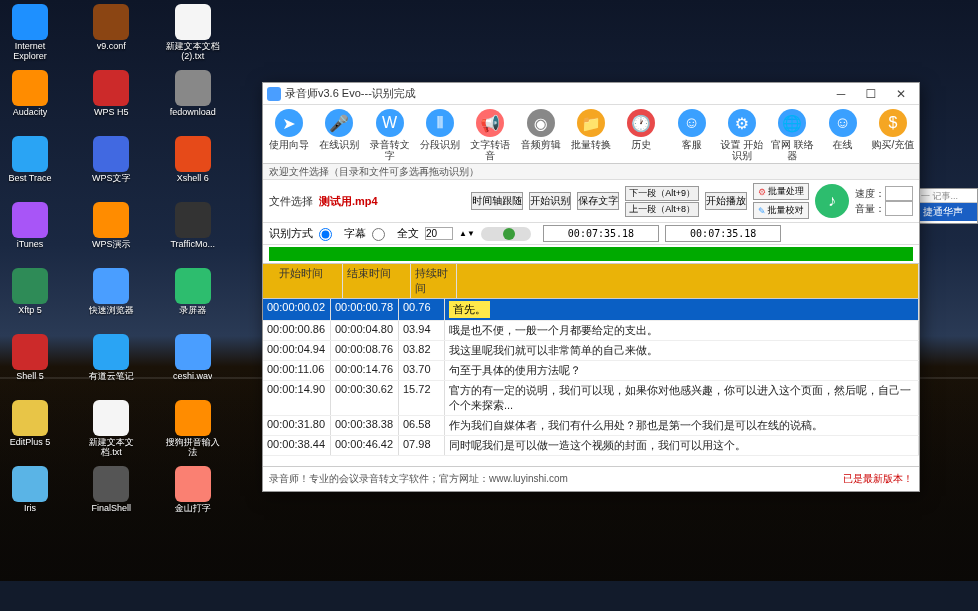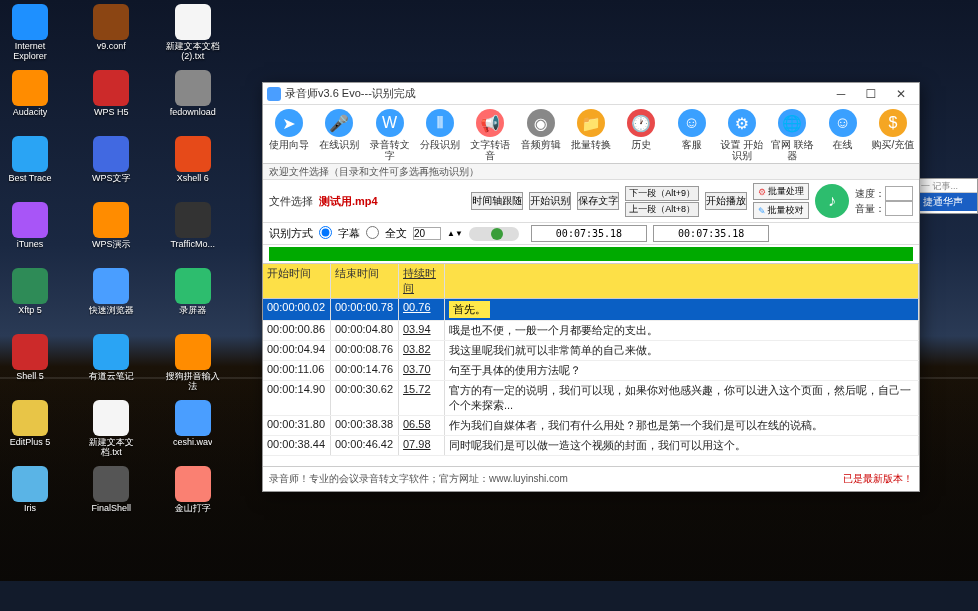--- a/index.html
+++ b/index.html
@@ -32,41 +32,41 @@
 .row2 .filename { color:#c00; font-weight:bold; flex:0 0 auto; }
 .row2 input[type=text] { width:50px; border:1px solid #aaa; font-size:10px; padding:1px; }
 .row2 .btn { border:1px solid #999; background:#f0f0f0; padding:1px 0; font-size:10px; cursor:pointer; }
 .row2 .spacer { flex:1; }
 .row2 .sidebtns { display:flex; flex-direction:column; gap:2px; }
 .row2 .sidebtn { border:1px solid #999; background:#f5f5f5; font-size:9px; padding:1px 4px; display:flex; align-items:center; gap:2px; cursor:pointer; }
 .row2 .bigplay { width:34px; height:34px; border-radius:50%; background:#2dbd6e; display:flex; align-items:center; justify-content:center; color:#fff; font-size:16px; cursor:pointer; }
 .row2 .timelbl { font-size:10px; color:#333; }
 
 .row3 { display:flex; align-items:center; padding:2px 6px; gap:6px; font-size:11px; border-bottom:1px solid #ddd; }
-.row3 .radio { display:flex; align-items:flex-start; gap:6px; }
+.row3 .radio { display:flex; align-items:flex-end; gap:12px; }
 .row3 input[type=number] { width:28px; border:1px solid #aaa; font-size:10px; }
 .row3 .slider { width:50px; height:14px; background:#ddd; border-radius:7px; position:relative; }
 .row3 .slider::after { content:''; position:absolute; left:22px; top:1px; width:12px; height:12px; background:#3a9d3a; border-radius:50%; }
 .row3 .timebox { border:1px solid #999; padding:2px 24px; font-size:10px; font-family:monospace; background:#fff; }
 
 .progressbar { height:14px; background:#0a0; margin:2px 6px; }
 
-.table-head { display:flex; background:#fde047; border-top:1px solid #ccc; border-bottom:1px solid #ccc; font-size:11px; color:#333; }
+.table-head { display:flex; background:#eab308; border-top:1px solid #ccc; border-bottom:1px solid #ccc; font-size:11px; color:#333;padding-left:12px; }
 .table-head > div, .trow > div { padding:2px 4px; border-right:1px solid #ddd; }
-.col-start { width:68px; } .col-end { width:68px; } .col-dur { width:46px;text-decoration:underline; } .col-text { flex:1; }
+.col-start { width:68px; } .col-end { width:68px; } .col-dur { width:46px; } .col-text { flex:1; }
 
 .tbody { flex:1; overflow-y:auto; font-size:11px; color:#222; }
 .trow { display:flex; border-bottom:1px solid #eee; }
 .trow.sel { background:#0a5fc4; color:#fff; }
 .trow .col-text.hl { background:#ffe94a; color:#000; display:inline-block; padding:1px 4px; }
 
 .statusbar { height:18px; border-top:1px solid #ccc; font-size:10px; color:#555; display:flex; align-items:center; padding:12px 6px; justify-content:space-between; }
 .statusbar .right { color:#c00; }
 
-.bgwindow { position:absolute; top:178px; left:918px; width:60px; height:36px; background:#fff; border:1px solid #999; font-size:10px; }
+.bgwindow { position:absolute; top:188px; left:918px; width:60px; height:36px; background:#fff; border:1px solid #999; font-size:10px; }
 .bgwindow .bgtab { background:#1a5fc4; color:#fff; padding:2px 4px; font-size:10px; }
 
 .taskbar { position:absolute; bottom:0; left:0; right:0; height:30px; background:rgba(20,30,50,0.85); }
 </style>
 </head>
 <body>
 
 <div class="wallpaper"></div>
 <div class="horizon"></div>
 
@@ -149,26 +149,26 @@
     </div>
     <div class="dicon">
       <div class="ibox" style="background:#333"></div>
       <div class="lbl">TrafficMo...</div>
     </div>
     <div class="dicon">
       <div class="ibox" style="background:#2dbd6e"></div>
       <div class="lbl">录屏器</div>
     </div>
     <div class="dicon">
+      <div class="ibox" style="background:#4a9eff"></div>
+      <div class="lbl">ceshi.wav</div>
+    </div>
+    <div class="dicon">
       <div class="ibox" style="background:#ff8c00"></div>
       <div class="lbl">搜狗拼音输入法</div>
-    </div>
-    <div class="dicon">
-      <div class="ibox" style="background:#4a9eff"></div>
-      <div class="lbl">ceshi.wav</div>
     </div>
     <div class="dicon">
       <div class="ibox" style="background:#fa8072"></div>
       <div class="lbl">金山打字</div>
     </div>
   </div>
 
 <div class="bgwindow">
   <div style="height:14px;border-bottom:1px solid #ccc;font-size:9px;padding:1px 2px;color:#888;">一 记事...</div>
   <div class="bgtab">捷通华声</div>

